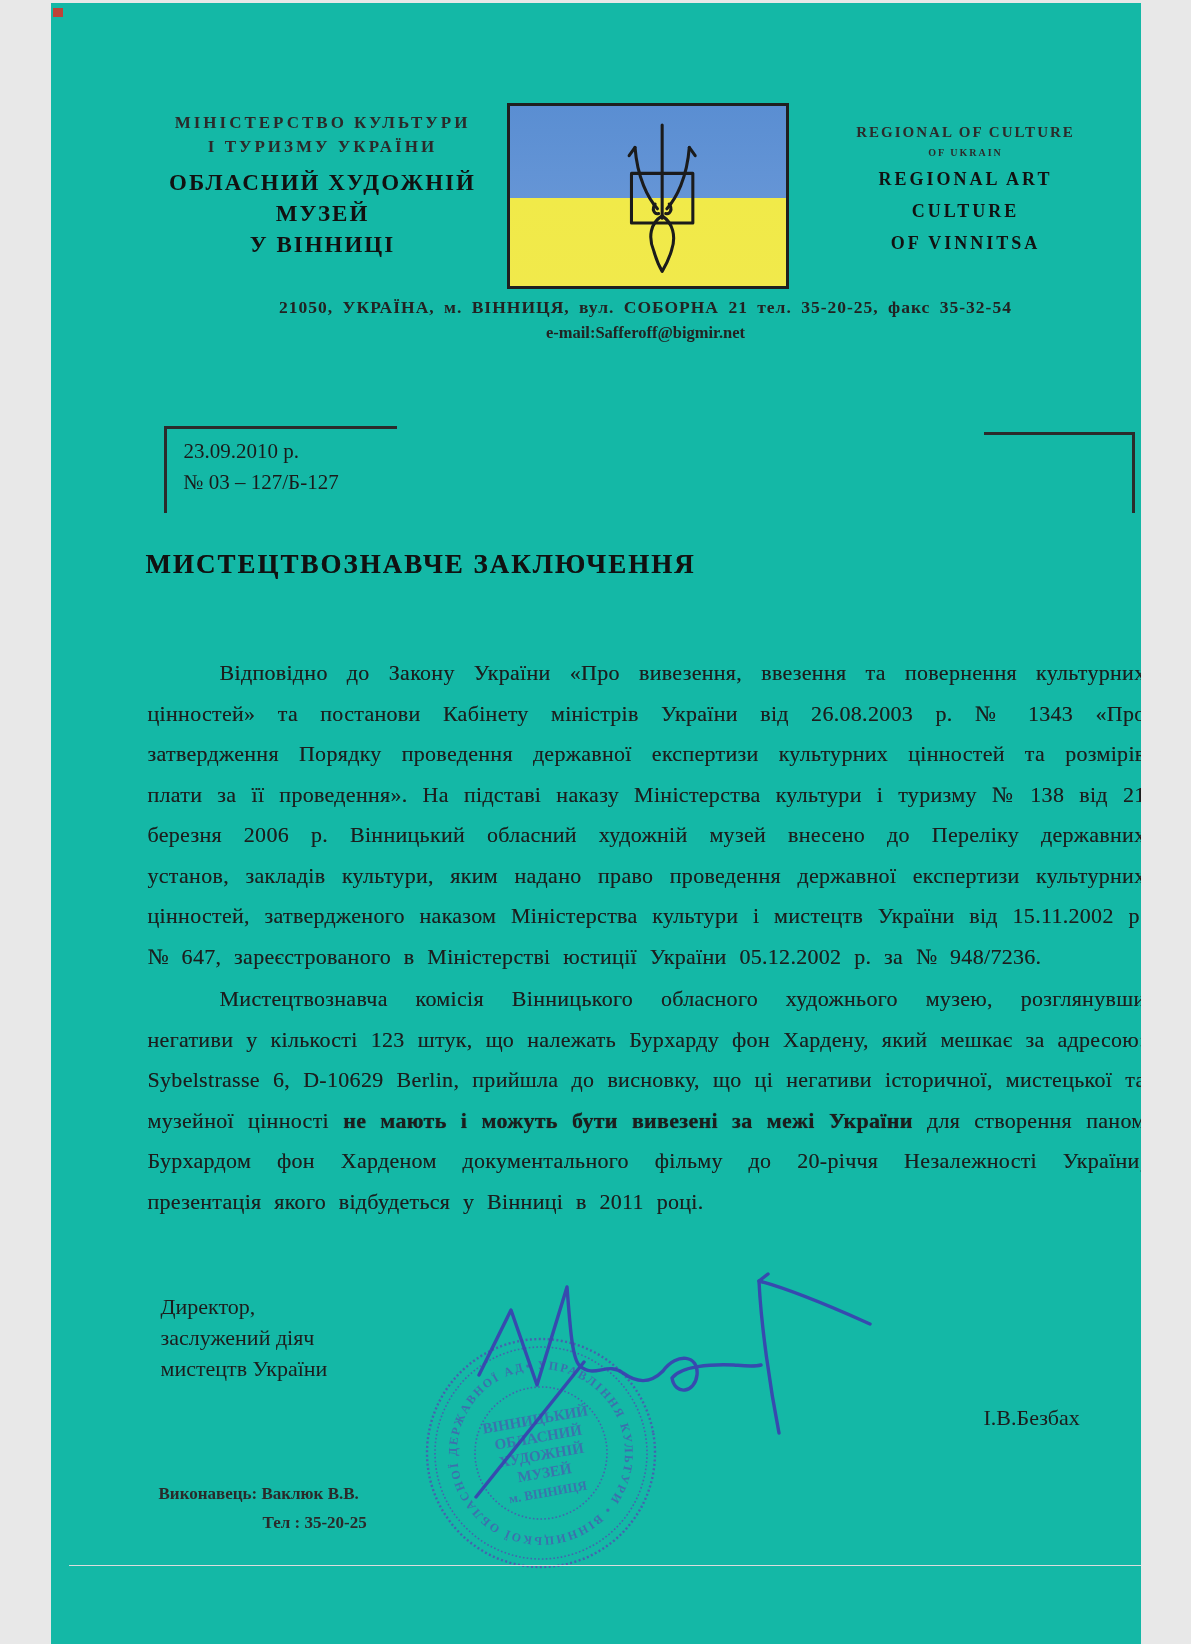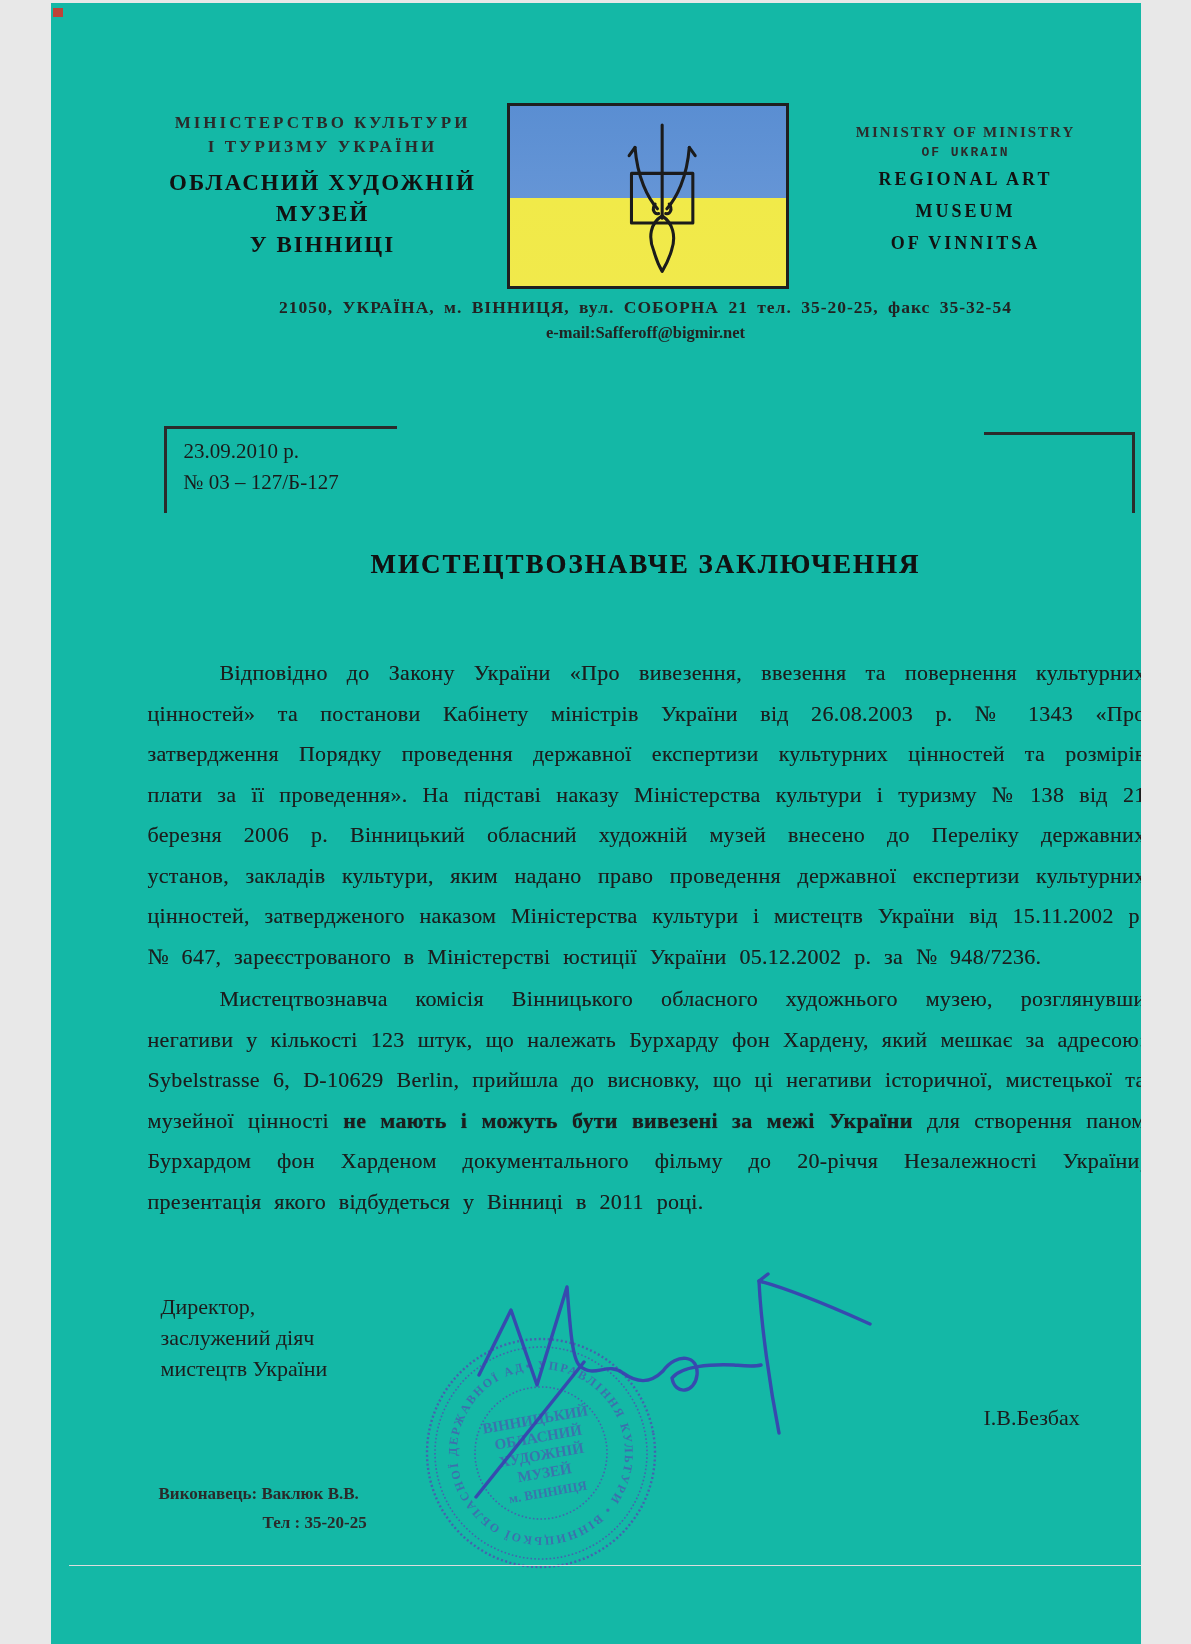--- a/index.html
+++ b/index.html
@@ -15,33 +15,33 @@
   .lh-left .bg{font-size:23px;font-weight:bold;letter-spacing:2px;line-height:31px;color:#111;}
   .lh-left .bg.first{margin-top:8px;}
   .flag{
     position:absolute;left:456px;top:100px;width:282px;height:186px;
     border:3px solid #1f1f1f;box-sizing:border-box;
     background:linear-gradient(180deg,#5a8ed2 0%,#6595d6 51%,#f1ea49 51%,#f1e94b 100%);
   }
   .flag svg{position:absolute;left:50%;top:12px;transform:translateX(-38%);}
   .lh-right{position:absolute;left:752px;top:118px;width:326px;text-align:center;}
   .lh-right .sm1{font-size:15px;letter-spacing:2px;font-weight:600;color:#2b2b2b;line-height:22px;}
-  .lh-right .sm2{font-size:13px;letter-spacing:2px;font-weight:600;color:#2b2b2b;line-height:20px;font-family:Liberation Mono, monospace;}
+  .lh-right .sm2{font-size:10px;letter-spacing:2px;font-weight:600;color:#2b2b2b;line-height:20px;}
   .lh-right .bg{font-size:18px;font-weight:bold;letter-spacing:3px;line-height:32px;color:#111;}
   .addr{position:absolute;left:95px;top:294px;width:1000px;text-align:center;}
   .addr .a1{font-size:17.5px;font-weight:bold;letter-spacing:1px;word-spacing:4px;color:#222;}
   .addr .a2{font-size:16.5px;font-weight:bold;margin-top:5px;color:#222;}
   
   .corner-left{position:absolute;left:113px;top:423px;width:230px;height:84px;
     border-top:3px solid #2b2b2b;border-left:3px solid #2b2b2b;}
   .corner-right{position:absolute;left:933px;top:429px;width:148px;height:78px;
     border-top:3px solid #2b2b2b;border-right:3px solid #2b2b2b;}
   .ref-text{position:absolute;left:133px;top:433px;font-size:21px;line-height:31px;color:#1a1a1a;}
   
-  .doc-title{position:absolute;left:95px;top:546px;width:1000px;text-align:center;
+  .doc-title{position:absolute;left:95px;top:546px;width:1000px;text-align:left;
     font-size:27px;font-weight:bold;letter-spacing:2px;color:#111;
     text-shadow:0 0 .6px rgba(0,0,0,.55);}
   
   .body-text{position:absolute;left:97px;top:650px;width:998px;
     font-size:22px;line-height:40.5px;text-align:justify;
     word-spacing:7px;letter-spacing:.3px;color:#1d1d1d;
     text-shadow:0 0 .5px rgba(0,0,0,.4);}
   .body-text p{margin:0;text-indent:72px;}
   .body-text p + p{margin-top:2px;}
   .body-text b{font-weight:bold;text-shadow:0 0 1px rgba(0,0,0,.6);}
@@ -82,24 +82,24 @@
         <path d="M73,24 L78,31"></path>
         <rect x="24" y="46" width="52" height="42"></rect>
         <path d="M50,82 C40,88 38,100 43,112 C45,119 47,124 50,129 C53,124 56,118 58,111 C62,99 59,88 50,82"></path>
         <path d="M44,72 C41,76 43,81 47,80"></path>
         <path d="M56,72 C59,76 57,81 53,80"></path>
       </g>
     </svg>
   </div>
 
   <div class="lh-right">
-    <div class="sm1">MINISTRY OF MINISTRY</div>
+    <div class="sm1">REGIONAL OF CULTURE</div>
     <div class="sm2">OF UKRAIN</div>
     <div class="bg">REGIONAL ART</div>
-    <div class="bg">MUSEUM</div>
+    <div class="bg">CULTURE</div>
     <div class="bg">OF VINNITSA</div>
   </div>
 
   <div class="addr">
     <div class="a1">21050, УКРАЇНА, м. ВІННИЦЯ, вул. СОБОРНА 21 тел. 35-20-25, факс 35-32-54</div>
     <div class="a2">e-mail:Safferoff@bigmir.net</div>
   </div>
 
   <div class="corner-left"></div>
   <div class="corner-right"></div>

